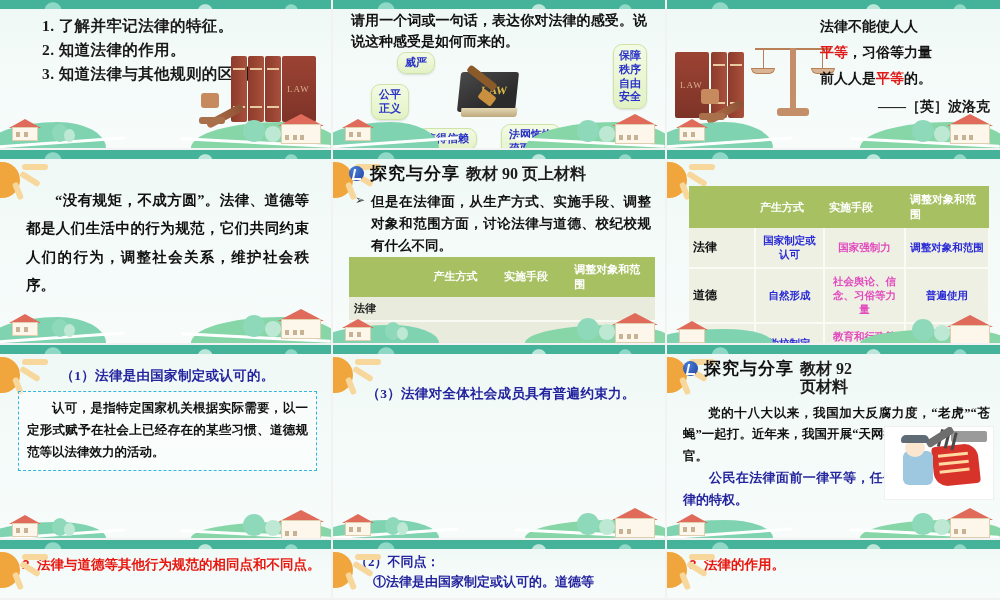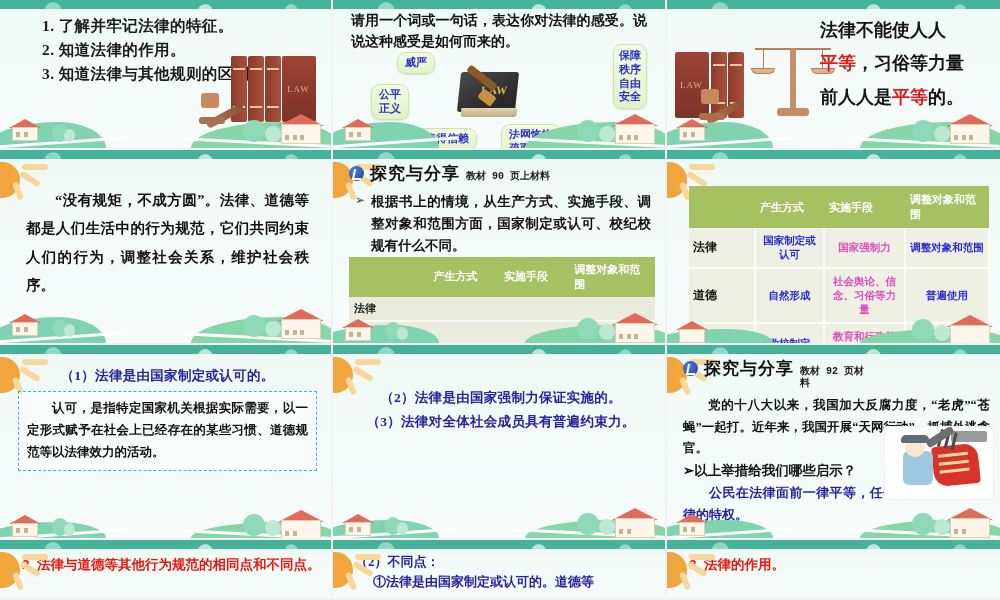--- a/index.html
+++ b/index.html
@@ -188,21 +188,21 @@
     background: #d9b596; border-radius: 0 0 12px 12px; border: 1px solid #b98057; }
   .scales .pl { left: -2px; } .scales .pr { right: -2px; }
   .scales .str { position: absolute; top: 12px; width: 1px; height: 18px; background: #b98057; }
   .scales .s1 { left: 10px; } .scales .s2 { right: 10px; }
   .scales .base { position: absolute; left: 24px; bottom: 4px; width: 32px; height: 8px;
     background: #c48f68; border-radius: 3px; }
 
   .quote {
     position: absolute; right: 10px; top: 14px; width: 170px;
     font-family: "Liberation Serif","DejaVu Serif",serif;
-    font-weight: bold; font-size: 18px; color: #141414; line-height: 1.85;
+    font-weight: bold; font-size: 14px; color: #141414; line-height: 1.85;
   }
   .quote .hl { color: #e01b1b; }
   .quote .src { display: block; text-align: right; margin-top: 2px; }
 
   .body-text {
     font-family: "Liberation Serif","DejaVu Serif",serif;
     font-weight: bold; font-size: 14.5px; color: #111;
     line-height: 1.95; text-indent: 2em; padding: 22px 6px 0 2px;
     text-align: justify;
   }
@@ -216,22 +216,22 @@
   .tj-icon:after {
     content: ""; position: absolute; left: 4px; top: 3px; width: 7px; height: 9px;
     border-left: 2px solid #fff; border-bottom: 2px solid #fff;
     transform: skewX(-12deg);
   }
   .tj-title {
     font-family: "Liberation Serif","DejaVu Serif",serif;
     font-weight: bold; font-size: 17px; color: #111; letter-spacing: 1px;
   }
   .tj-sub {
-    font-family: Liberation Mono, monospace;
-    font-weight: bold; font-size: 10px; color: #1c1c1c;
+    font-family: Liberation Serif, serif;
+    font-weight: bold; font-size: 16px; color: #1c1c1c;
   }
   .tj-sub.wrap { display: inline-block; max-width: 70px; line-height: 1.15; }
 
   .bullet-row { display: flex; gap: 6px; padding: 0 4px 0 6px; }
   .bullet-mark { color: #3a3a3a; font-size: 12px; flex: none; line-height: 1.6; }
   .bullet-text {
     font-family: "Liberation Serif","DejaVu Serif",serif;
     font-weight: bold; font-size: 13.5px; color: #111; line-height: 1.62;
     text-align: justify;
   }
@@ -451,20 +451,21 @@
       <div class="str s1"></div>
         <div class="str s2"></div>
       <div class="pan pl"></div>
         <div class="pan pr"></div>
       <div class="base"></div>
     </div>
     <div class="quote">
       <span>法律不能使人人</span><br>
       <span class="hl">平等</span><span>，习俗等力量</span><br>
       <span>前人人是</span><span class="hl">平等</span><span>的。</span>
+      <span class="src">——［英］波洛克</span>
     </div>
     <div class="ground">
       <div class="hill l"></div>
         <div class="hill r"></div>
       <div class="road l"></div>
         <div class="road r"></div>
       <div class="tree t3"></div>
         <div class="tree t4"></div>
       <div class="house hl">
           <div class="roof"></div>
@@ -527,21 +528,21 @@
         <div class="ray r3"></div>
     </div>
     <div class="content" style="padding:12px 10px 24px 16px;">
       <div class="tanjiu">
         <span class="tj-icon"></span>
         <span class="tj-title">探究与分享</span>
         <span class="tj-sub">教材 90 页上材料</span>
       </div>
       <div class="bullet-row">
         <span class="bullet-mark">➢</span>
-        <span class="bullet-text">根据书上的情境，从生产方式、实施手段、调整对象和范围方面，国家制定或认可、校纪校规有什么不同。</span>
+        <span class="bullet-text">但是在法律面，从生产方式、实施手段、调整对象和范围方面，讨论法律与道德、校纪校规有什么不同。</span>
       </div>
       <table class="cmp">
         <thead>
           <tr>
             <th style="width:26%"></th>
             <th style="width:23%">产生方式</th>
             <th style="width:23%">实施手段</th>
             <th style="width:28%">调整对象和范围</th>
           </tr>
         </thead>
@@ -681,21 +682,20 @@
 
   <div class="slide">
     <div class="topband"></div>
     <div class="sun">
       <div class="core"></div>
         <div class="ray r1"></div>
         <div class="ray r2"></div>
         <div class="ray r3"></div>
     </div>
     <div class="content" style="padding:36px 14px 24px 18px;">
-      <div class="sub-point">（2）法律是由国家强制力保证实施的。</div>
       <div class="sub-point" style="margin-top:4px;">（3）法律对全体社会成员具有普遍约束力。</div>
     </div>
     <div class="ground" style="height:30px">
       <div class="hill l" style="height:18px"></div>
         <div class="hill r" style="height:18px"></div>
       <div class="road l" style="bottom:3px"></div>
         <div class="road r" style="bottom:3px"></div>
       <div class="tree t1" style="bottom:3px"></div>
         <div class="tree t2" style="bottom:3px"></div>
       <div class="tree t3" style="bottom:3px"></div>
@@ -723,23 +723,20 @@
         <div class="ray r2"></div>
         <div class="ray r3"></div>
     </div>
     <div class="content" style="padding:12px 10px 24px 16px;">
       <div class="tanjiu">
         <span class="tj-icon"></span>
         <span class="tj-title">探究与分享</span>
         <span class="tj-sub wrap">教材 92 页材料</span>
       </div>
       <div class="blue-body" style="color:#111; font-size:12.5px; line-height:1.72; margin-top:2px;">党的十八大以来，我国加大反腐力度，“老虎”“苍蝇”一起打。近年来，我国开展“天网行动”，抓捕外逃贪官。</div>
-      <div class="q-line">
-        <span>➢</span><span>以上举措给我们哪些启示？</span>
-      </div>
       <div class="answer">公民在法律面前一律平等，任何人都没有超越法律的特权。</div>
     </div>
     <div class="cartoon">
       <div class="tag2"></div>
       <div class="flag"></div>
       <div class="speed"></div>
       <div class="bat"></div>
       <div class="fig"></div>
       <div class="head"></div>
       <div class="cap"></div>

